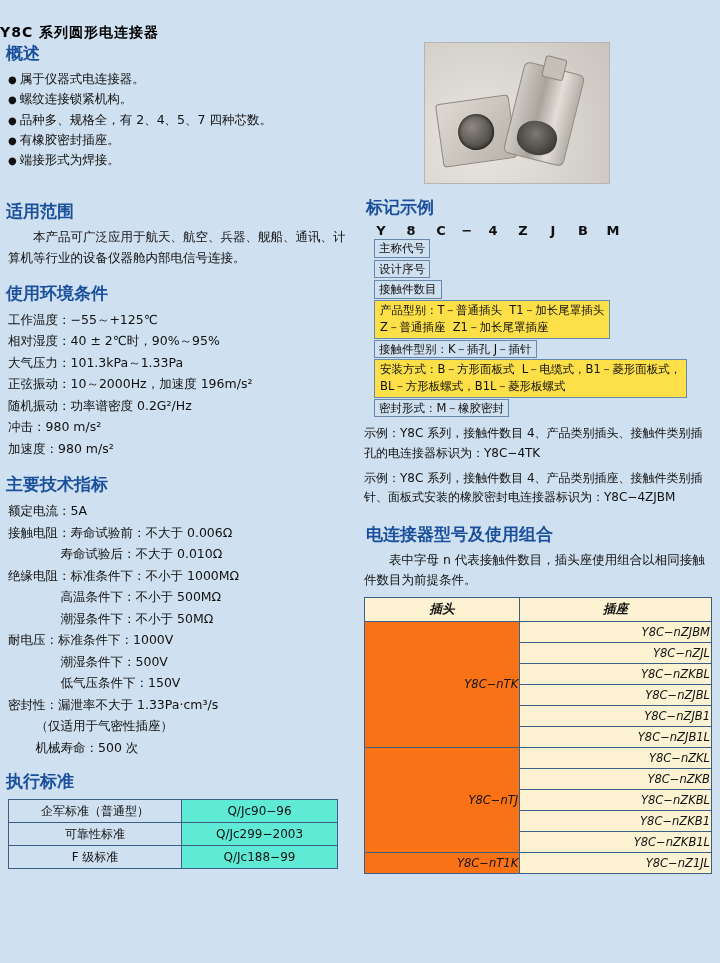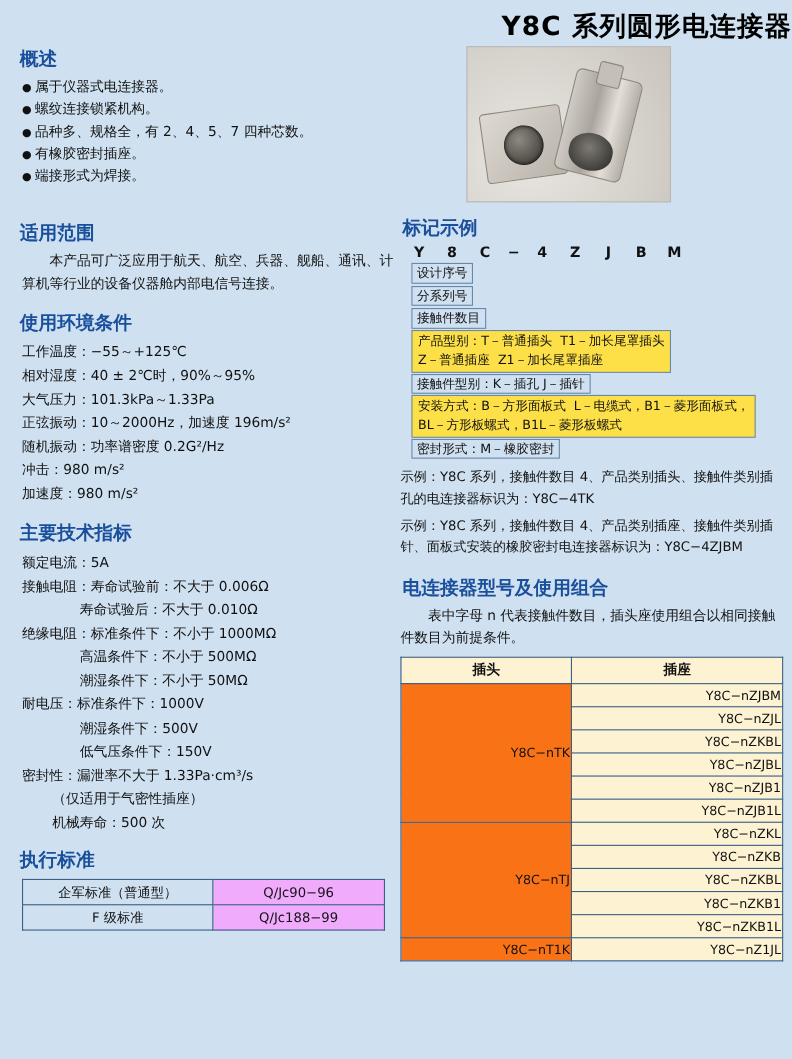--- a/index.html
+++ b/index.html
@@ -8,30 +8,30 @@
     background:#cfe0f0;
     font-family:"DejaVu Sans","Liberation Sans",sans-serif;
     color:#111;
     position:relative;
     overflow:hidden;
   }
   .page{position:relative;width:720px;height:963px;}
 
   
   .title{
-    text-align:right;
-    font-size:24px;
+    text-align:left;
+    font-size:14px;
     font-weight:bold;
     letter-spacing:1px;
-    padding-top:8px;
+    padding-top:24px;
     color:#000;
   }
 
   .col-left{
-    position:absolute;left:12px;top:36px;width:356px;
+    position:absolute;left:0;top:36px;width:356px;
   }
   .col-right{
     position:absolute;left:360px;top:190px;width:360px;
   }
 
   h2.sec{
     font-size:17px;
     font-weight:bold;
     color:#1a4f9c;
     margin:0 0 4px 6px;
@@ -57,21 +57,21 @@
   .spec .ind2{padding-left:2.2em;}
 
   
   table.std{
     border-collapse:collapse;margin:6px 0 0 8px;width:330px;
     font-size:12px;
   }
   table.std td{
     border:1px solid #3b5f86;
     height:20px;text-align:center;
-    background:#f0abfc;
+    background:#5eead4;
   }
   table.std td.k{background:#cfe0f0;width:170px;}
 
   
   .codeline{
     display:flex;align-items:center;margin:4px 0 0 6px;
     font-size:13px;font-weight:bold;letter-spacing:0;
   }
   .codeline .cell{
     width:30px;text-align:center;
@@ -93,21 +93,21 @@
   .legend .multi{
     display:inline-block;background:#fde047;border:1px solid #6a88ab;
     padding:1px 5px;white-space:nowrap;line-height:1.5;
   }
   .ex{
     font-size:12px;line-height:1.6;margin:6px 6px 0 4px;
   }
 
   
   table.combo{
-    border-collapse:collapse;margin:6px 0 0 4px;width:348px;font-size:11.5px;
+    border-collapse:collapse;margin:6px 0 0 4px;width:348px;font-size:11.5px;font-style:italic;
   }
   table.combo th{
     border:1px solid #3b5f86;background:#fdf3d2;height:21px;font-weight:bold;font-size:12.5px;
   }
   table.combo td{
     border:1px solid #3b5f86;height:18px;text-align:right;background:#fdf3d2;
   }
   table.combo td.left{background:#f97316;}
 
   
@@ -206,20 +206,24 @@
 
     <div style="height:6px"></div>
     <h2 class="sec">执行标准</h2>
     <table class="std">
       <tbody>
           <tr>
         <td class="k">企军标准（普通型）</td>
         <td>Q/Jc90−96</td>
       </tr>
       <tr>
+        <td class="k">可靠性标准</td>
+        <td>Q/Jc299−2003</td>
+      </tr>
+      <tr>
         <td class="k">F 级标准</td>
         <td>Q/Jc188−99</td>
       </tr>
     </tbody>
       </table>
   </div>
 
   <div class="col-right">
 
     <h2 class="sec">标记示例</h2>
@@ -230,22 +234,22 @@
       <span class="cell">C</span>
       <span class="gapc">−</span>
       <span class="cell">4</span>
       <span class="cell">Z</span>
       <span class="cell">J</span>
       <span class="cell">B</span>
       <span class="cell">M</span>
     </div>
 
     <div class="legend bracket-wrap">
+      <div style="margin-left:8px"><span class="lbl">主称代号</span></div>
       <div style="margin-left:8px"><span class="lbl">设计序号</span></div>
-      <div style="margin-left:8px"><span class="lbl">分系列号</span></div>
       <div style="margin-left:8px"><span class="lbl">接触件数目</span></div>
       <div style="margin-left:8px"><span class="multi" style="white-space:pre">产品型别：T－普通插头  T1－加长尾罩插头
 Z－普通插座  Z1－加长尾罩插座</span></div>
       <div style="margin-left:8px"><span class="lbl">接触件型别：K－插孔  J－插针</span></div>
       <div style="margin-left:8px"><span class="multi" style="white-space:pre">安装方式：B－方形面板式  L－电缆式，B1－菱形面板式，
 BL－方形板螺式，B1L－菱形板螺式</span></div>
       <div style="margin-left:8px"><span class="lbl">密封形式：M－橡胶密封</span></div>
     </div>
 
     <div class="ex">示例：Y8C 系列，接触件数目 4、产品类别插头、接触件类别插孔的电连接器标识为：Y8C−4TK</div>

